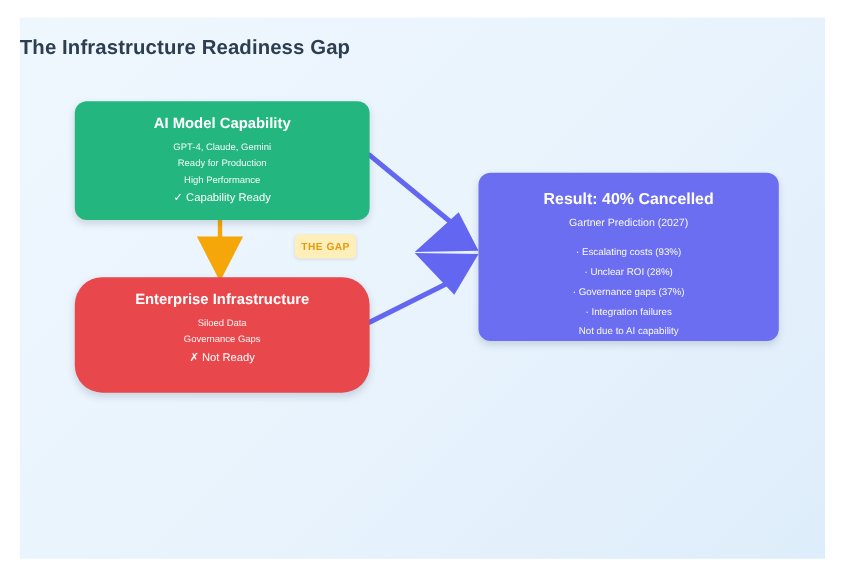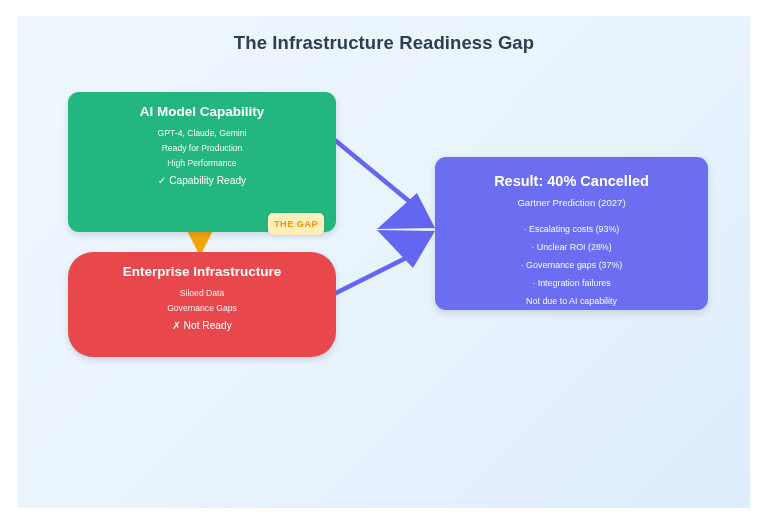--- a/index.html
+++ b/index.html
@@ -20,21 +20,20 @@
     width: 732px;
     height: 492px;
     background: linear-gradient(135deg, #eff7fe 0%, #eaf4fd 45%, #deedfb 100%);
     overflow: hidden;
   }
   #title {
     position: absolute;
     left: 0;
     top: 16px;
     width: 732px;
-    text-align: center;
     font-size: 18.5px;
     font-weight: bold;
     color: #2c3e50;
     letter-spacing: 0.1px;
   }
 
   .node {
     position: absolute;
     border-radius: 11px;
     box-sizing: border-box;
@@ -59,21 +58,21 @@
     font-size: 10.2px;
     line-height: 1.8;
     color: #ffffff;
     margin-top: 1px;
   }
 
   #node-green {
     left: 50px;
     top: 76px;
     width: 268px;
-    height: 140px;
+    height: 108px;
     background: #23b67e;
   }
   #node-red {
     left: 50px;
     top: 236px;
     width: 268px;
     height: 105px;
     background: #e8474b;
     border-radius: 25px;
   }

